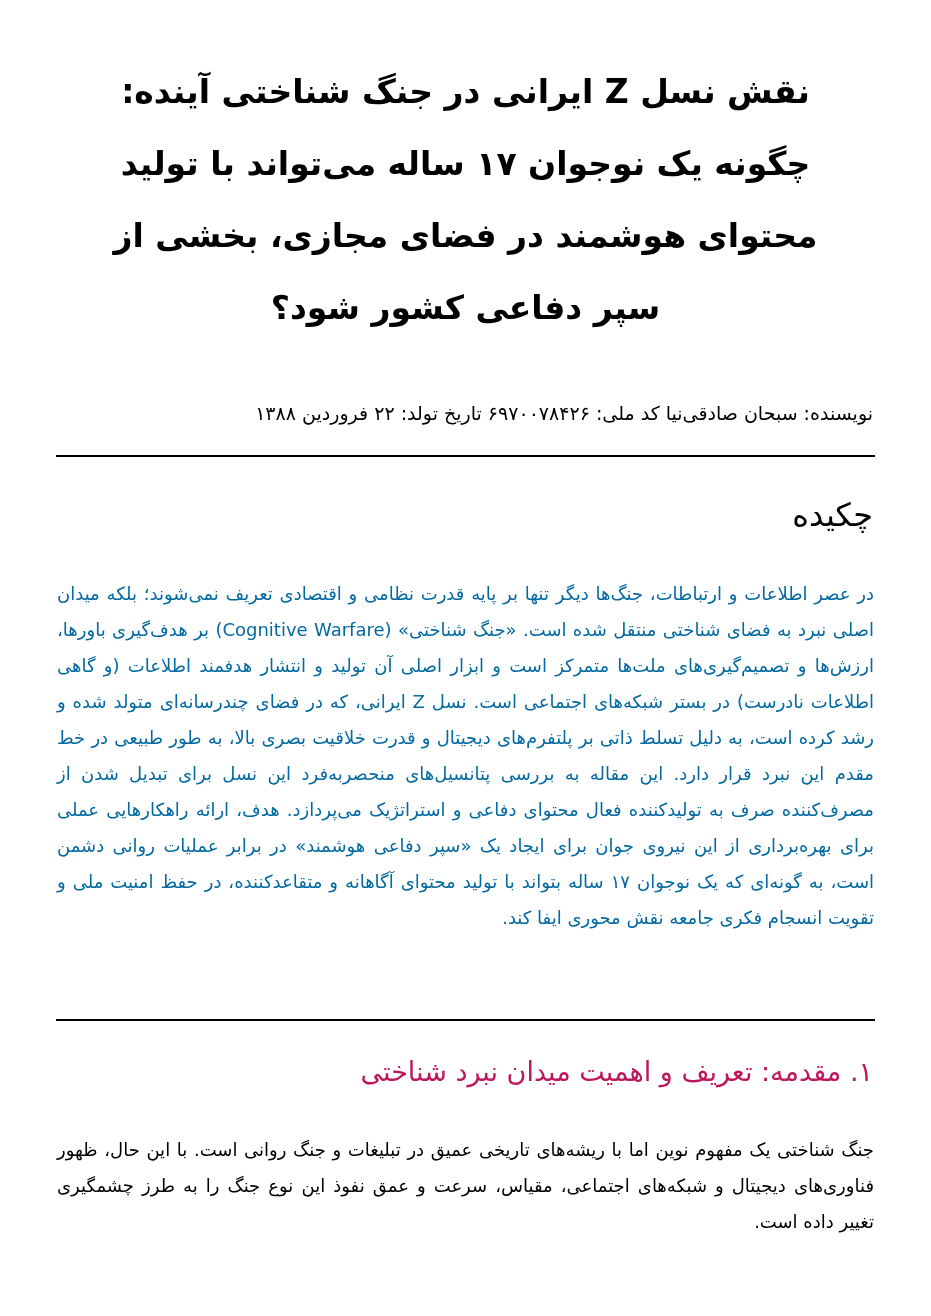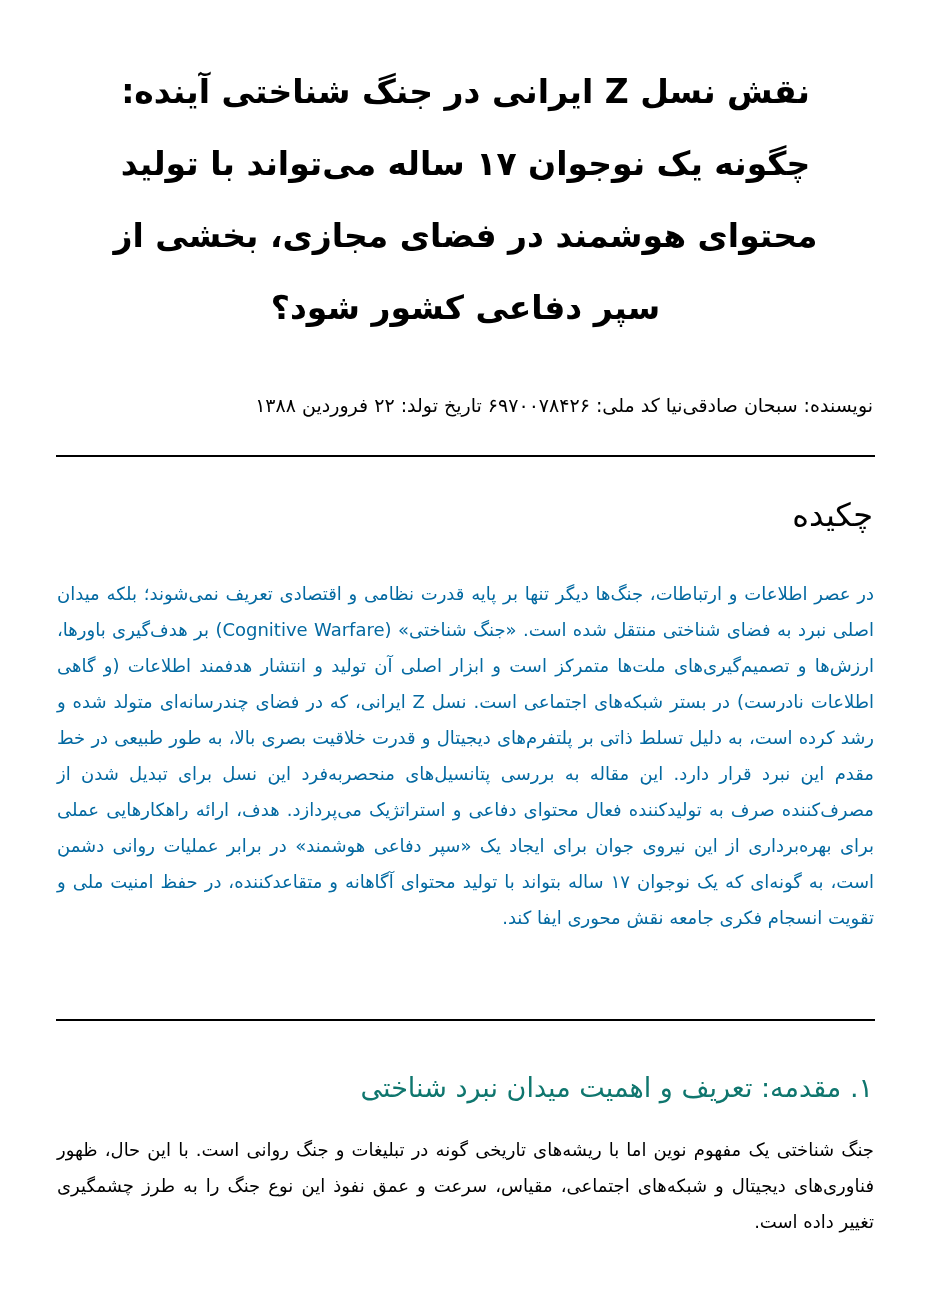--- a/index.html
+++ b/index.html
@@ -20,21 +20,21 @@
     position: absolute;
     top: 56px; right: 112px; left: 112px;
     text-align: center;
     font-size: 33px;
     font-weight: 700;
     line-height: 72px;
     color: #000000;
   }
   .byline {
     position: absolute;
-    top: 390px; right: 58px; left: 58px;
+    top: 398px; right: 58px; left: 58px;
     text-align: right;
     font-size: 19px;
     line-height: 30px;
     color: #000000;
   }
   .rule {
     position: absolute;
     right: 56px; left: 56px;
     border-top: 2px solid #000000;
   }
@@ -55,22 +55,21 @@
     font-size: 18px;
     line-height: 36px;
     color: #0369a1;
   }
   .section-heading {
     position: absolute;
     top: 1056px; right: 58px; left: 58px;
     text-align: right;
     font-size: 27px;
     font-weight: 400;
-    color: #0f766e;
-    margin-top: 16px;
+    color: #be185d;
   }
   .intro-body {
     position: absolute;
     top: 1132px; right: 57px; left: 57px;
     text-align: justify;
     font-size: 18px;
     line-height: 36px;
     color: #000000;
   }
 </style>
@@ -86,15 +85,15 @@
   <div class="rule rule-1"></div>
 
   <h2 class="abstract-heading">چکیده</h2>
 
   <p class="abstract-body">در عصر اطلاعات و ارتباطات، جنگ‌ها دیگر تنها بر پایه قدرت نظامی و اقتصادی تعریف نمی‌شوند؛ بلکه میدان اصلی نبرد به فضای شناختی منتقل شده است. «جنگ شناختی» (Cognitive Warfare) بر هدف‌گیری باورها، ارزش‌ها و تصمیم‌گیری‌های ملت‌ها متمرکز است و ابزار اصلی آن تولید و انتشار هدفمند اطلاعات (و گاهی اطلاعات نادرست) در بستر شبکه‌های اجتماعی است. نسل Z ایرانی، که در فضای چندرسانه‌ای متولد شده و رشد کرده است، به دلیل تسلط ذاتی بر پلتفرم‌های دیجیتال و قدرت خلاقیت بصری بالا، به طور طبیعی در خط مقدم این نبرد قرار دارد. این مقاله به بررسی پتانسیل‌های منحصربه‌فرد این نسل برای تبدیل شدن از مصرف‌کننده صرف به تولیدکننده فعال محتوای دفاعی و استراتژیک می‌پردازد. هدف، ارائه راهکارهایی عملی برای بهره‌برداری از این نیروی جوان برای ایجاد یک «سپر دفاعی هوشمند» در برابر عملیات روانی دشمن است، به گونه‌ای که یک نوجوان ۱۷ ساله بتواند با تولید محتوای آگاهانه و متقاعدکننده، در حفظ امنیت ملی و تقویت انسجام فکری جامعه نقش محوری ایفا کند.</p>
 
   <div class="rule rule-2"></div>
 
   <h2 class="section-heading">۱. مقدمه: تعریف و اهمیت میدان نبرد شناختی</h2>
 
-  <p class="intro-body">جنگ شناختی یک مفهوم نوین اما با ریشه‌های تاریخی گونه در تبلیغات و جنگ روانی است. با این حال، ظهور فناوری‌های دیجیتال و شبکه‌های اجتماعی، مقیاس، سرعت و عمق نفوذ این نوع جنگ را به طرز چشمگیری تغییر داده است.</p>
+  <p class="intro-body">جنگ شناختی یک مفهوم نوین اما با ریشه‌های تاریخی عمیق در تبلیغات و جنگ روانی است. با این حال، ظهور فناوری‌های دیجیتال و شبکه‌های اجتماعی، مقیاس، سرعت و عمق نفوذ این نوع جنگ را به طرز چشمگیری تغییر داده است.</p>
 
 </div>
 
 </body></html>

